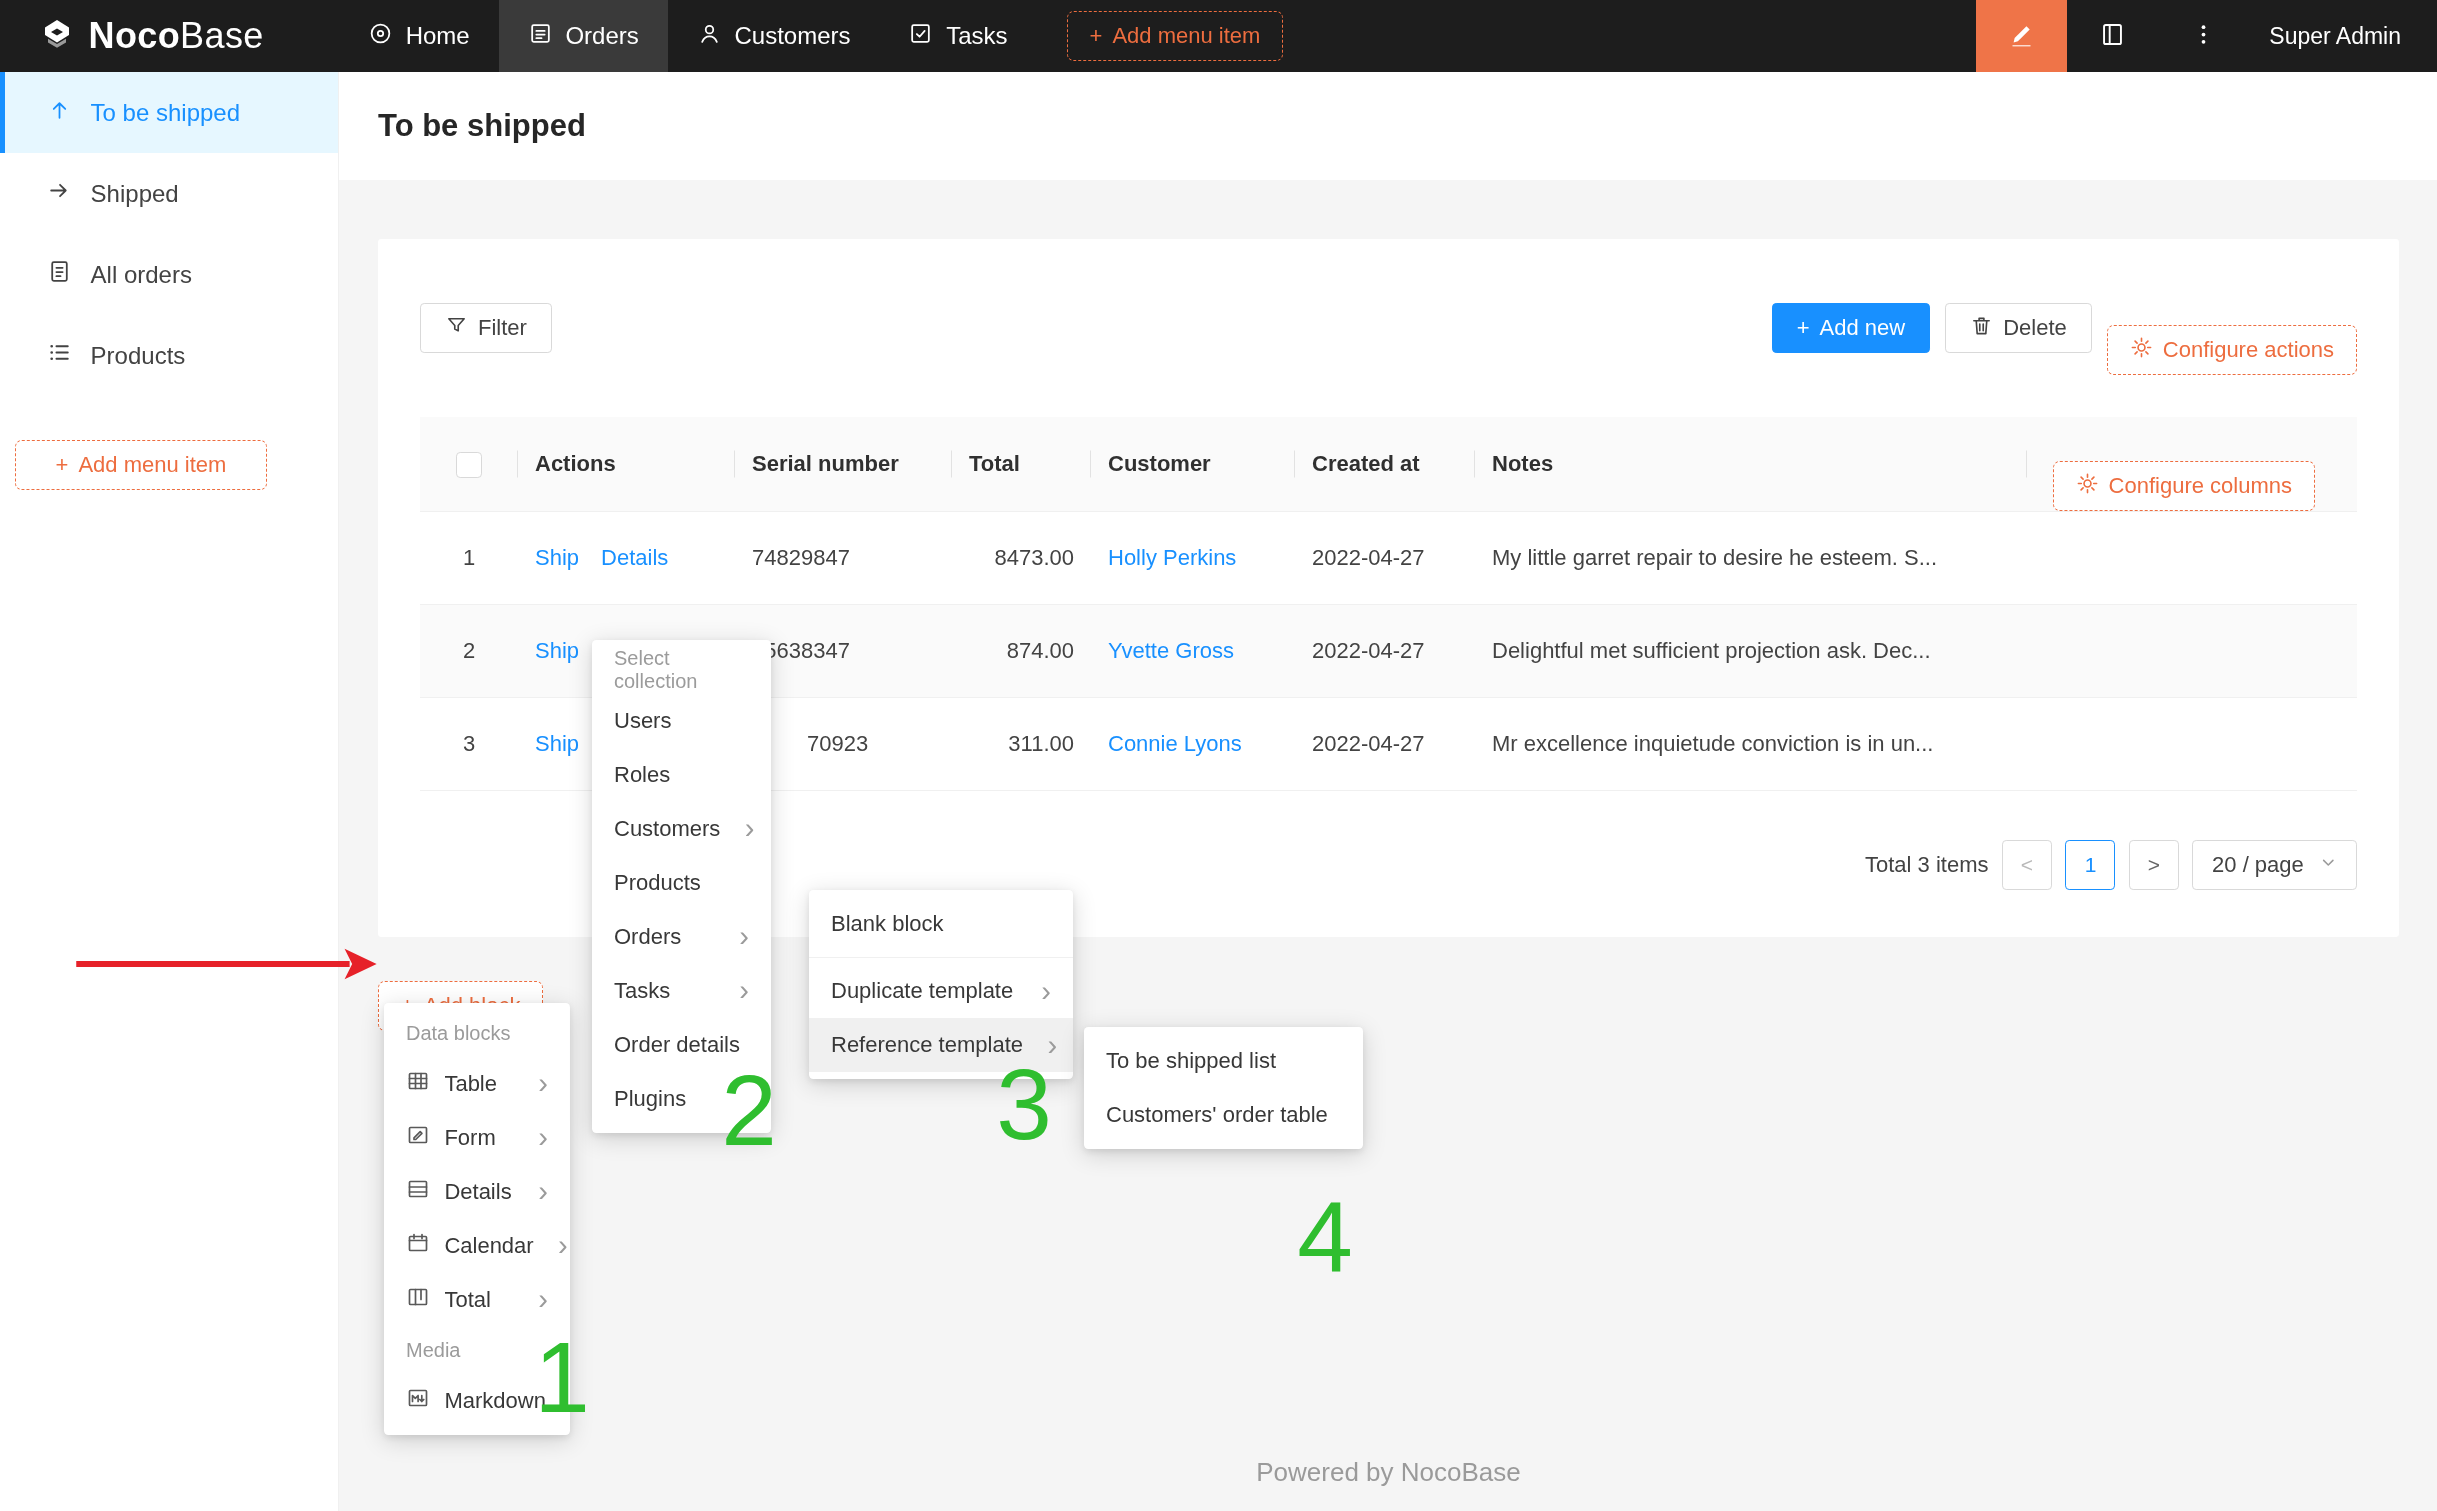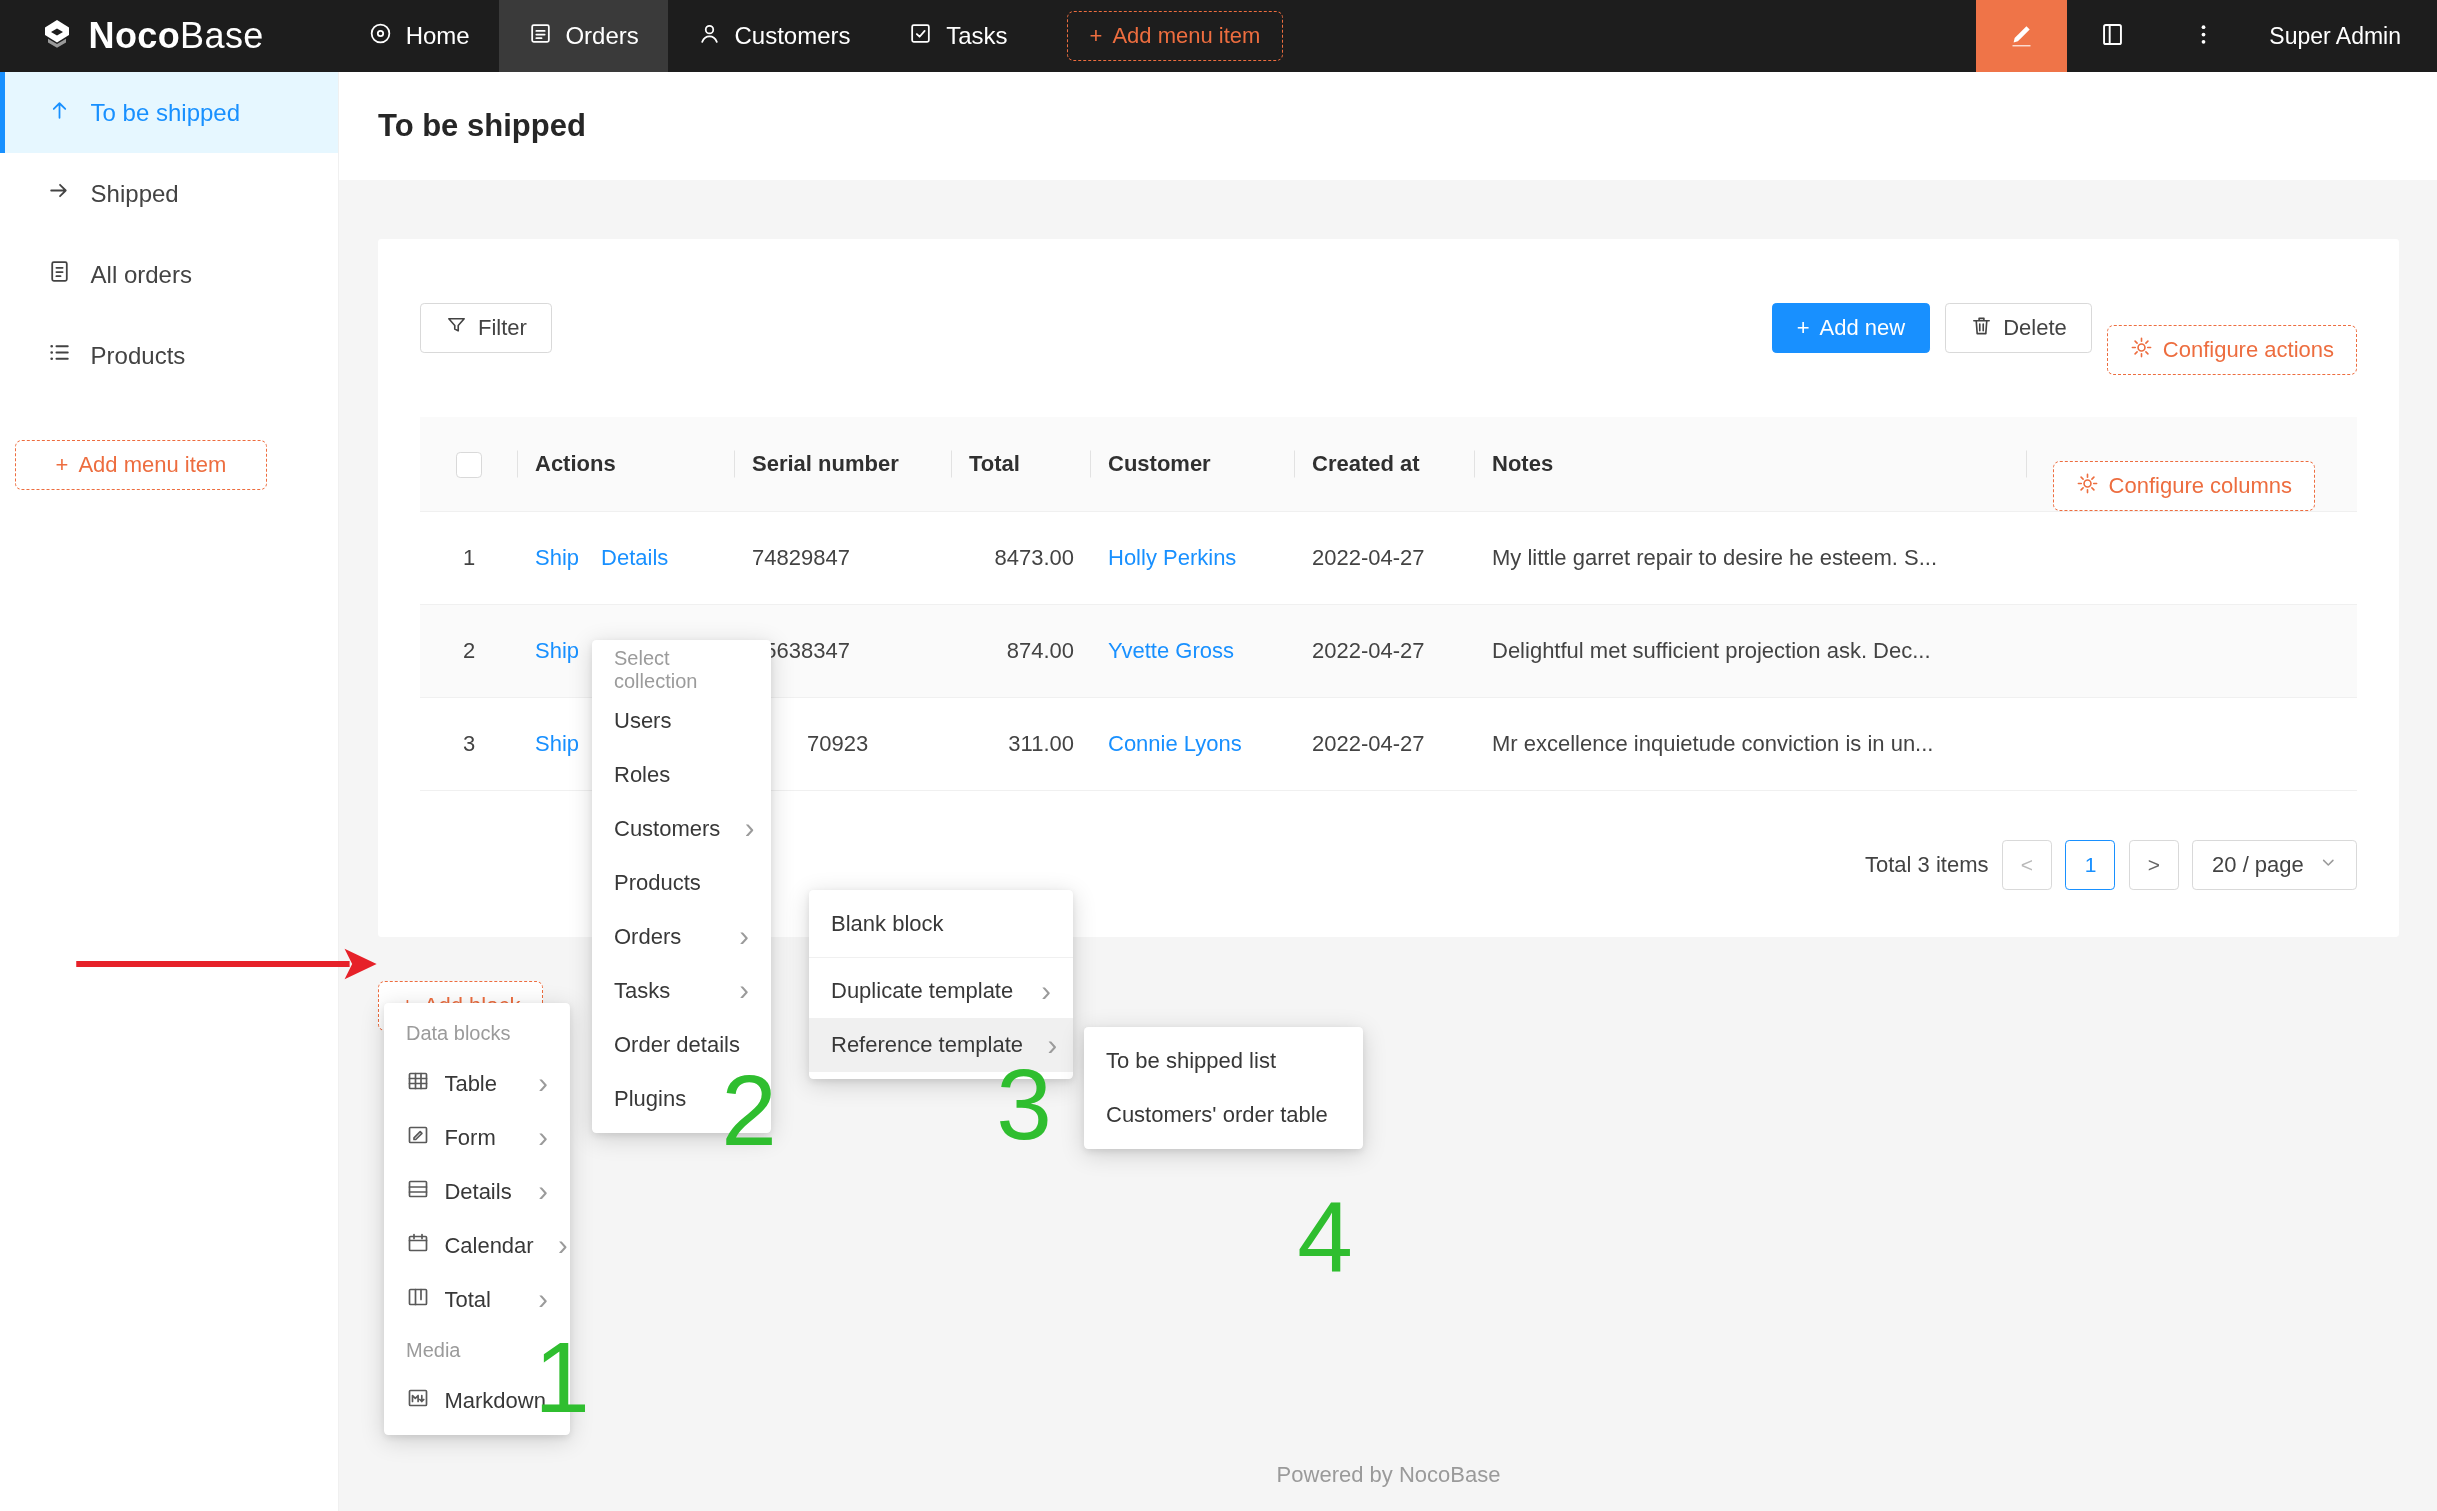--- a/index.html
+++ b/index.html
@@ -59,21 +59,21 @@
   .checkbox { display:inline-block; width:26px; height:26px; border:1.7px solid #d9d9d9; border-radius:4.2px; background:#fff; vertical-align:middle; cursor:pointer; }
   .th-config { text-align:right !important; padding-right:42px !important; }
 
   
   .pagination { display:flex; align-items:center; justify-content:flex-end; gap:13.5px; margin-top:49px; font-size:22px; color:#434343; }
   .pg-btn { width:50px; height:50px; border:1.7px solid #d9d9d9; border-radius:4.2px; background:#fff; display:flex; align-items:center; justify-content:center; font-size:21px; color:#b9b9b9; cursor:pointer; }
   .pg-btn.current { border-color:#1890ff; color:#1890ff; }
   .pg-size { height:50px; border:1.7px solid #d9d9d9; border-radius:4.2px; background:#fff; display:flex; align-items:center; gap:15px; padding:0 18.6px; cursor:pointer; color:#434343; }
 
   .add-block-btn { margin-top:52px; }
-  .page-footer { position:absolute; left:0; right:0; bottom:24px; text-align:center; font-size:22px; color:#9a9a9a;margin-top:20px; }
+  .page-footer { position:absolute; left:0; right:0; bottom:24px; text-align:center; font-size:26px; color:#9a9a9a;margin-top:20px; }
 
   
   .menu { position:absolute; background:#fff; border-radius:4.2px; padding:6.8px 0; box-shadow:0 5px 25px rgba(0,0,0,0.16), 0 2.5px 6.8px rgba(0,0,0,0.08); z-index:10; }
   .menu-header { height:47px; display:flex; align-items:center; padding:0 22px; color:#9b9b9b; font-size:20px; }
   .menu-item { height:54px; display:flex; align-items:center; gap:14.4px; padding:0 22px; font-size:22px; color:#383838; cursor:pointer; white-space:nowrap; }
   .menu-item.hl { background:#f0f0f0; }
   .menu-item .chev { margin-left:auto; color:#9b9b9b; font-size:29px; line-height:1; padding-left:10px; }
   .menu-item svg { width:24px; height:24px; flex:none; color:#595959; }
   .menu-divider { height:1.7px; background:#f0f0f0; margin:6px 0; }
   .menu-blocks     { left:384px;  top:1003px; width:186px; }

